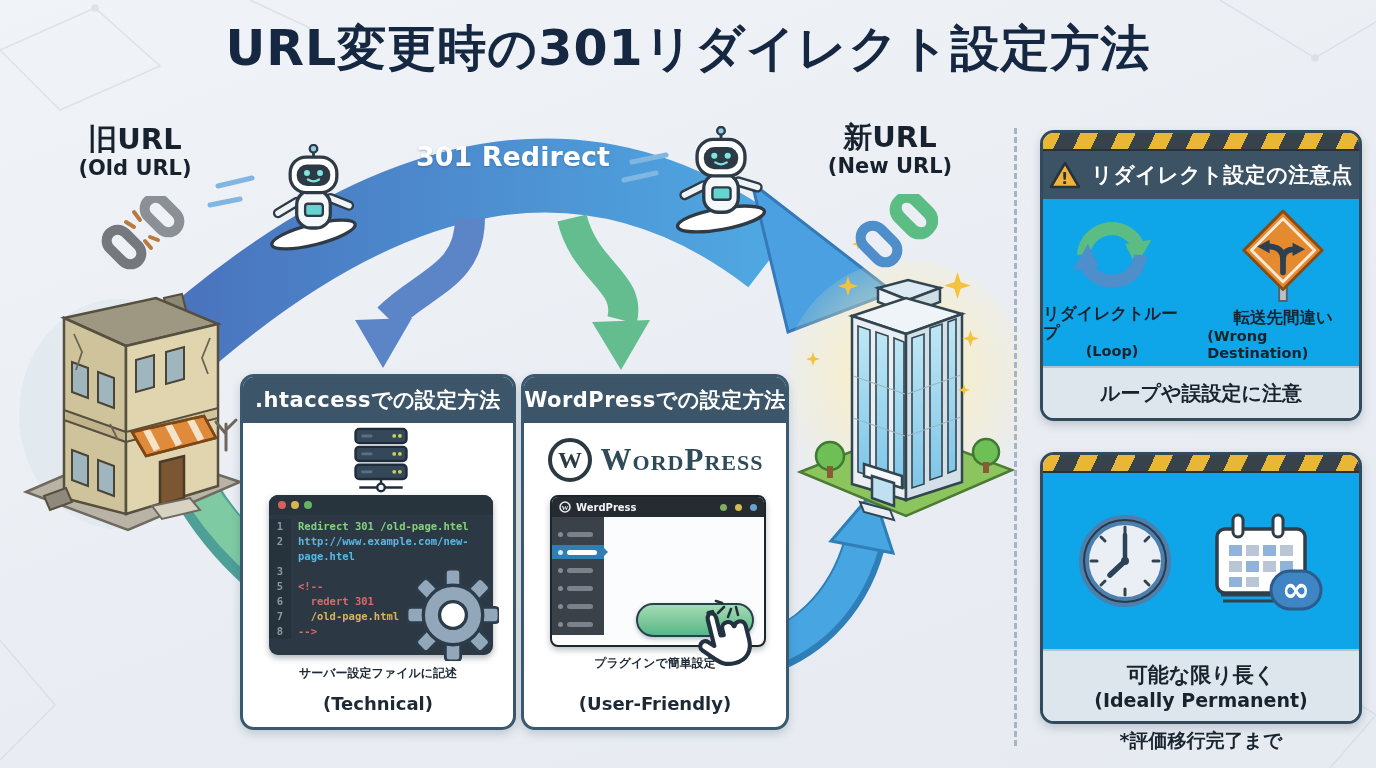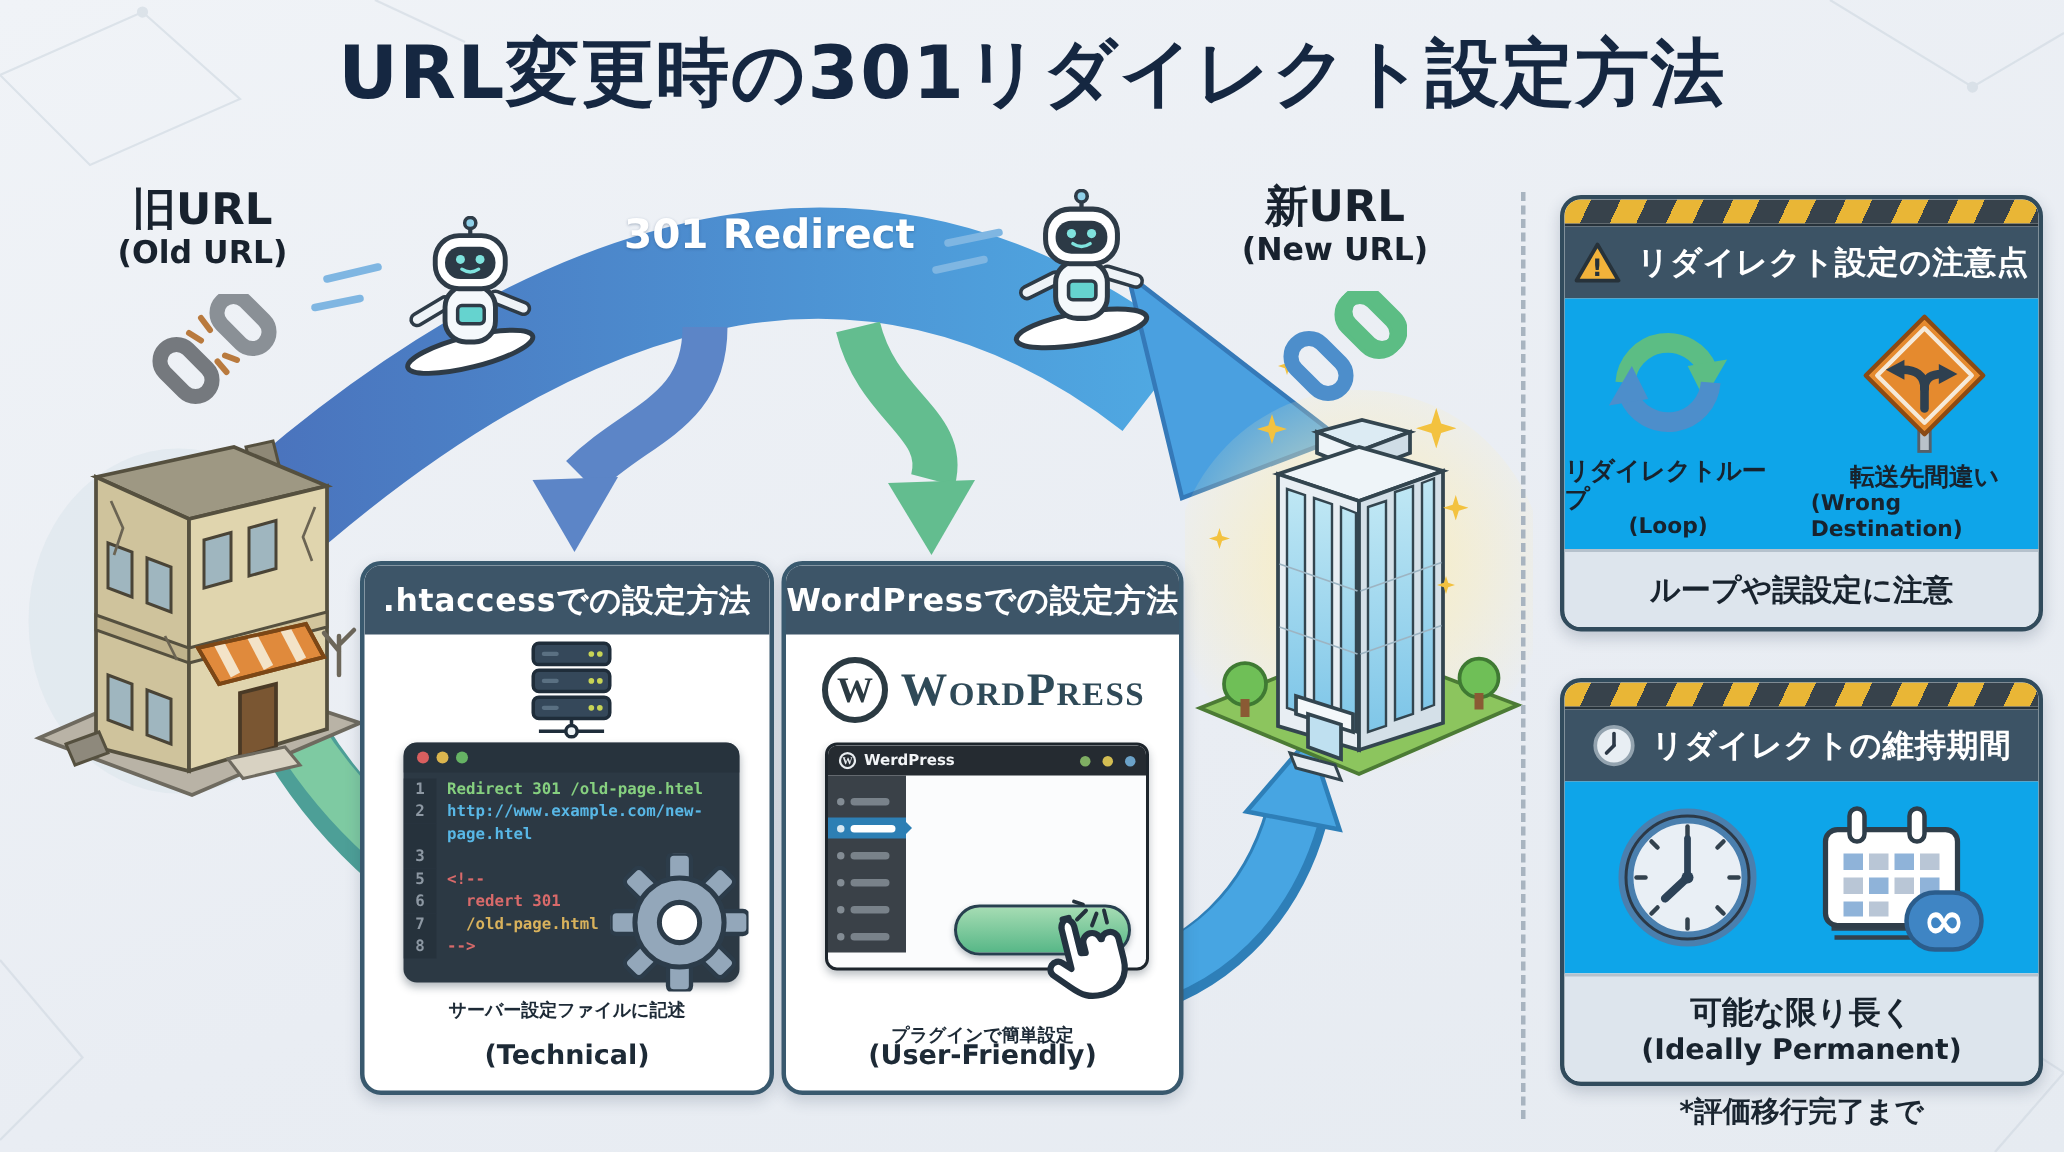--- a/index.html
+++ b/index.html
@@ -429,21 +429,21 @@
             <line x1="6" y1="22" x2="12" y2="16"></line>
               <line x1="16" y1="26" x2="19" y2="18"></line>
               <line x1="26" y1="24" x2="24" y2="16"></line>
               <line x1="4" y1="10" x2="10" y2="12"></line>
           </g>
         </svg>
       </div>
       <svg class="abs" style="left:168px;top:182px;z-index:7;transform:rotate(-14deg);" width="66" height="70" viewBox="0 0 40 44">
         <path d="M14 3 c2.2 0 4 1.8 4 4 v11.5 l2 .4 V15 c0-2 1.7-3.6 3.7-3.6 1.6 0 3 1 3.5 2.5 l.3 1 .4 .1 c.5-1.3 1.8-2.2 3.3-2.2 2 0 3.6 1.6 3.6 3.6 v8.8 c0 7.3-4.4 12.4-12 12.4 -5.8 0-8.6-1.8-12.6-6.4 l-5.5-6.2 c-1.2-1.3-1.1-3.3 .2-4.5 1.3-1.2 3.3-1.2 4.5 .1 l3.2 3.4 V7 c0-2.2 1.8-4 4-4 z" fill="#fff" stroke="#233240" stroke-width="2.6" stroke-linejoin="round"></path>
       </svg>
-      <div class="caption-jp" style="top:259px;">プラグインで簡単設定</div>
+      <div class="caption-jp" style="top:232px;">プラグインで簡単設定</div>
       <div class="caption-en" style="top:270px;">(User-Friendly)</div>
     </div>
   </div>
 
   <div class="abs separator" style="left:1014px;top:128px;height:618px;"></div>
 
   <div class="abs info-box" style="left:1040px;top:130px;width:322px;height:291px;">
     <div class="hazard"></div>
     <div class="info-header">
       <svg width="32" height="29" viewBox="0 0 32 29">
@@ -480,28 +480,20 @@
         <div class="sub">(Wrong Destination)</div>
       </div>
     </div>
     <div class="info-footer" style="flex:0 0 52px;">
       <span>ループや誤設定に注意</span>
     </div>
   </div>
 
   <div class="abs info-box" style="left:1040px;top:452px;width:322px;height:272px;">
     <div class="hazard"></div>
-    <div class="info-header">
-      <svg width="30" height="30" viewBox="0 0 30 30">
-        <circle cx="15" cy="15" r="12.5" fill="#e8eef3" stroke="#93a3af" stroke-width="2.5"></circle>
-        <line x1="15" y1="15" x2="15" y2="7" stroke="#2c3947" stroke-width="2.4" stroke-linecap="round"></line>
-        <line x1="15" y1="15" x2="10" y2="20" stroke="#2c3947" stroke-width="2.4" stroke-linecap="round"></line>
-      </svg>
-      <span>リダイレクトの維持期間</span>
-    </div>
     <div class="info-body" style="gap:34px; align-items:center;">
       <svg width="96" height="96" viewBox="0 0 96 96">
         <circle cx="48" cy="48" r="41" fill="#e9eff5" stroke="#4a7fae" stroke-width="10"></circle>
         <circle cx="48" cy="48" r="41" fill="none" stroke="#2c3947" stroke-width="2"></circle>
         <g stroke="#33424e" stroke-width="3" stroke-linecap="round">
           <line x1="48" y1="14" x2="48" y2="20"></line>
             <line x1="48" y1="76" x2="48" y2="82"></line>
           <line x1="14" y1="48" x2="20" y2="48"></line>
             <line x1="76" y1="48" x2="82" y2="48"></line>
           <line x1="24" y1="24" x2="28" y2="28"></line>

